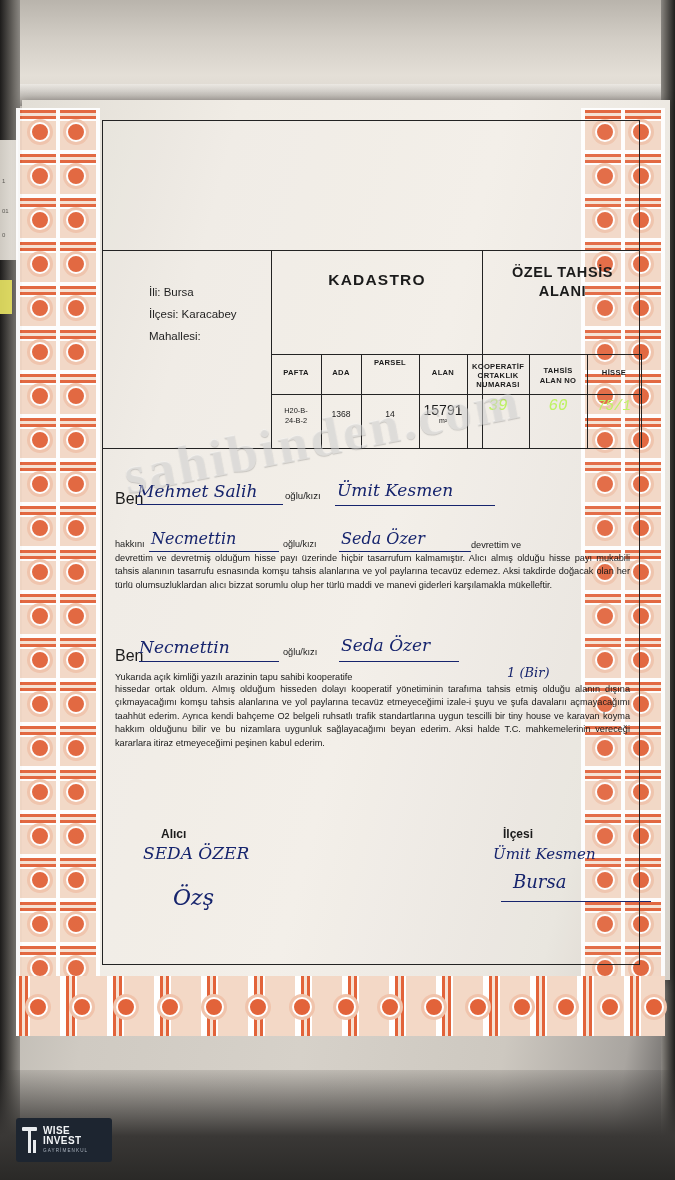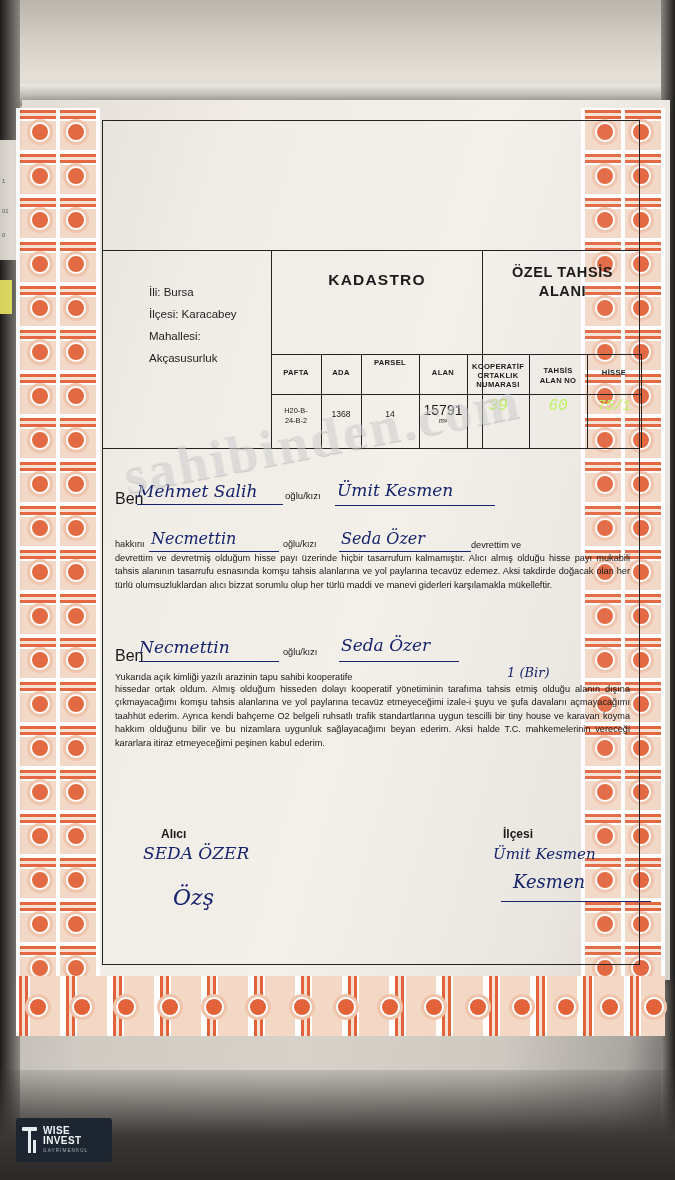--- a/index.html
+++ b/index.html
@@ -524,21 +524,20 @@
       <div class="kadastro">KADASTRO</div>
       <div class="otahsis">
         <div>ÖZEL TAHSİS</div>
         <div>ALANI</div>
       </div>
 
       <div class="addr">
         <div>İli: Bursa</div>
         <div>İlçesi: Karacabey</div>
         <div>Mahallesi:</div>
-        <div>Akçasusurluk</div>
       </div>
 
       <div class="tbl">
         <div class="hline" style="top:0"></div>
         <div class="hline" style="top:40px"></div>
         <div class="vline" style="left:0"></div>
         <div class="vline" style="left:50px"></div>
         <div class="vline" style="left:90px"></div>
         <div class="vline" style="left:148px"></div>
         <div class="vline" style="left:196px"></div>
@@ -598,21 +597,21 @@
         <div class="hw" style="left:404px; top:216px; font-size:13px">1 (Bir)</div>
         <div class="para" style="left:12px; top:222px; width:515px; color:transparent"></div>
         <div class="para" style="left:12px; top:234px; width:515px">hissedar ortak oldum. Almış olduğum hisseden dolayı kooperatif yönetiminin tarafıma tahsis etmiş olduğu alanın dışına çıkmayacağımı komşu tahsis alanlarına ve yol paylarına tecavüz etmeyeceğimi izale-i şuyu ve şufa davalarıı açmayacağımı taahhüt ederim. Ayrıca kendi bahçeme O2 belgeli ruhsatlı trafik standartlarına uygun tescilli bir tiny house ve karavan koyma hakkım olduğunu bilir ve bu nizamlara uygunluk sağlayacağımı beyan ederim. Aksi halde T.C. mahkemelerinin vereceği kararlara itiraz etmeyeceğimi peşinen kabul ederim.</div>
 
         <div class="sig-label" style="left:58px; top:378px">Alıcı</div>
         <div class="sig-name" style="left:40px; top:394px; font-size:17px">SEDA ÖZER</div>
         <div class="scribble" style="left:70px; top:436px; font-size:22px">Özş</div>
 
         <div class="sig-label" style="left:400px; top:378px">İlçesi</div>
         <div class="sig-name" style="left:390px; top:396px; font-size:15px">Ümit Kesmen</div>
-        <div class="scribble" style="left:410px; top:422px; font-size:18px">Kesmen</div>
+        <div class="scribble" style="left:410px; top:422px; font-size:18px">Bursa</div>
         <div class="hw-line" style="left:398px; top:452px; width:150px"></div>
       </div>
     </div>
   </div>
 
   <div class="watermark">sahibinden.com</div>
 
   <div class="logo">
     <div class="logo-mark">
       <b></b>

